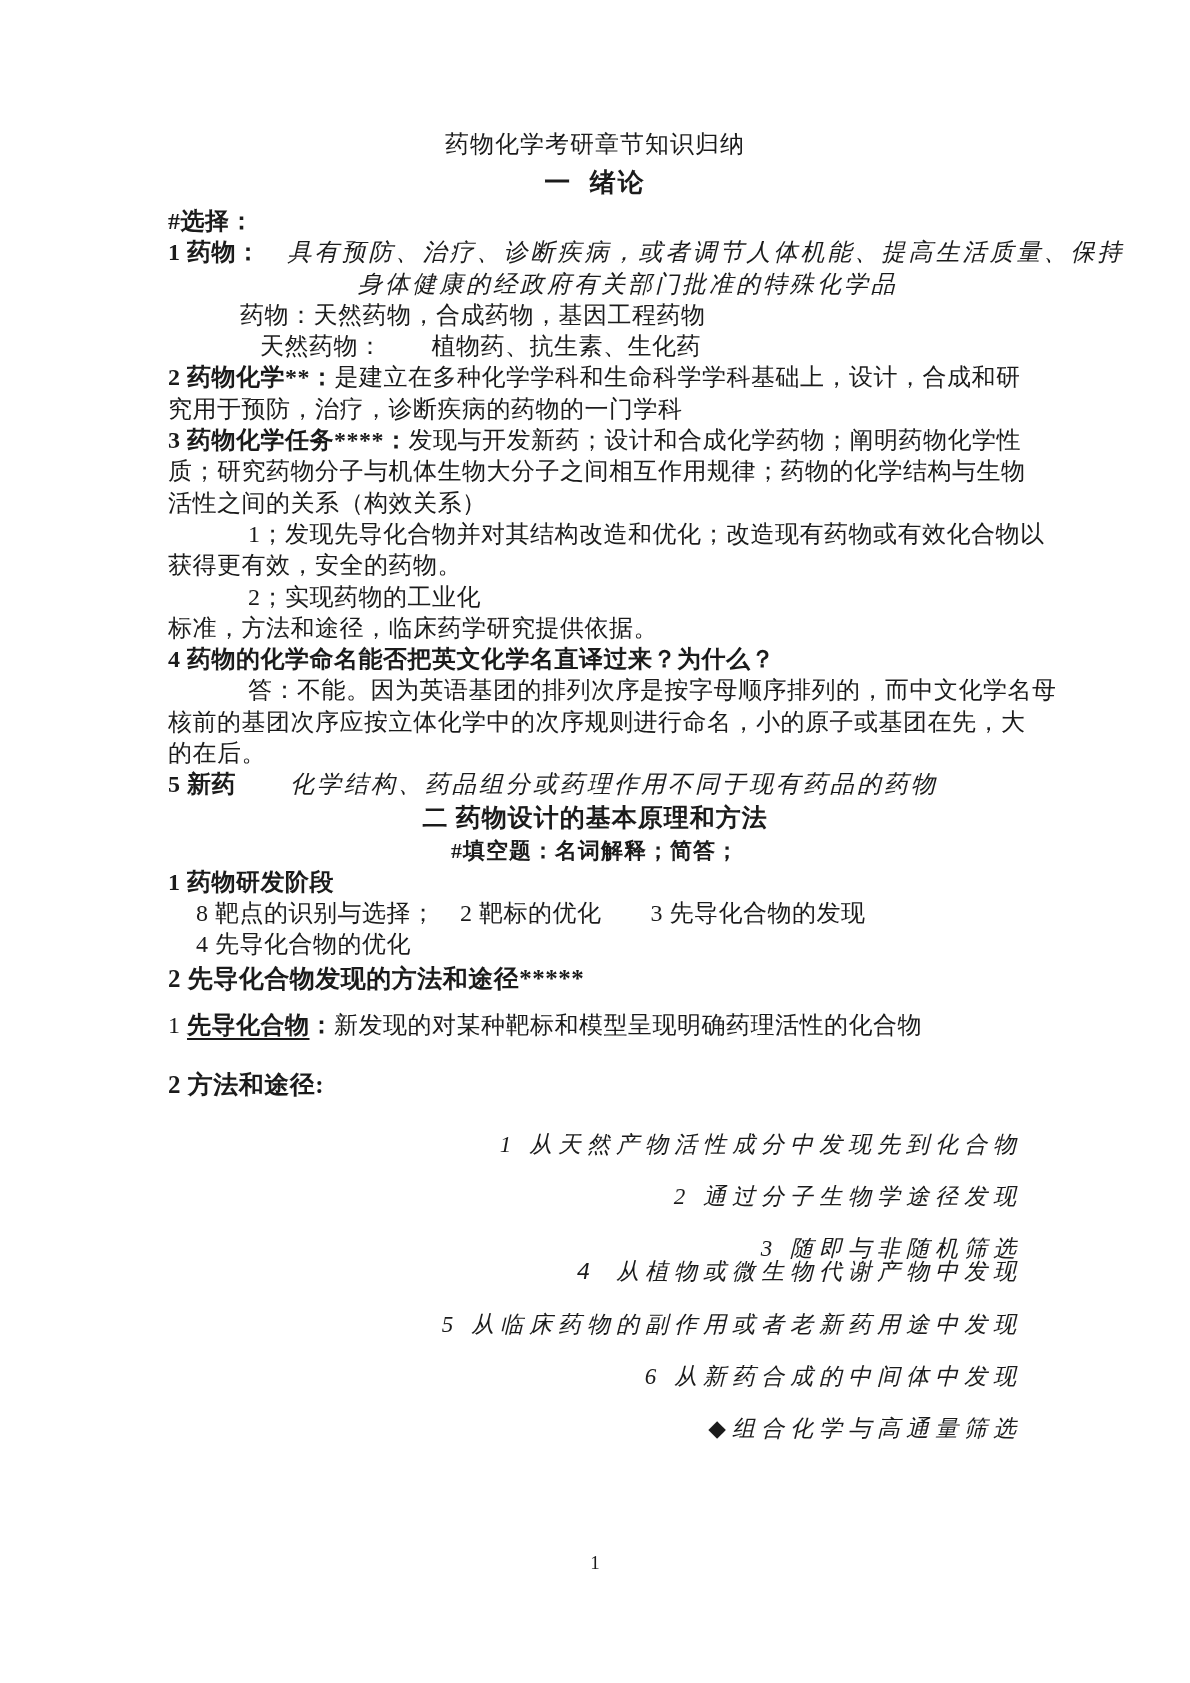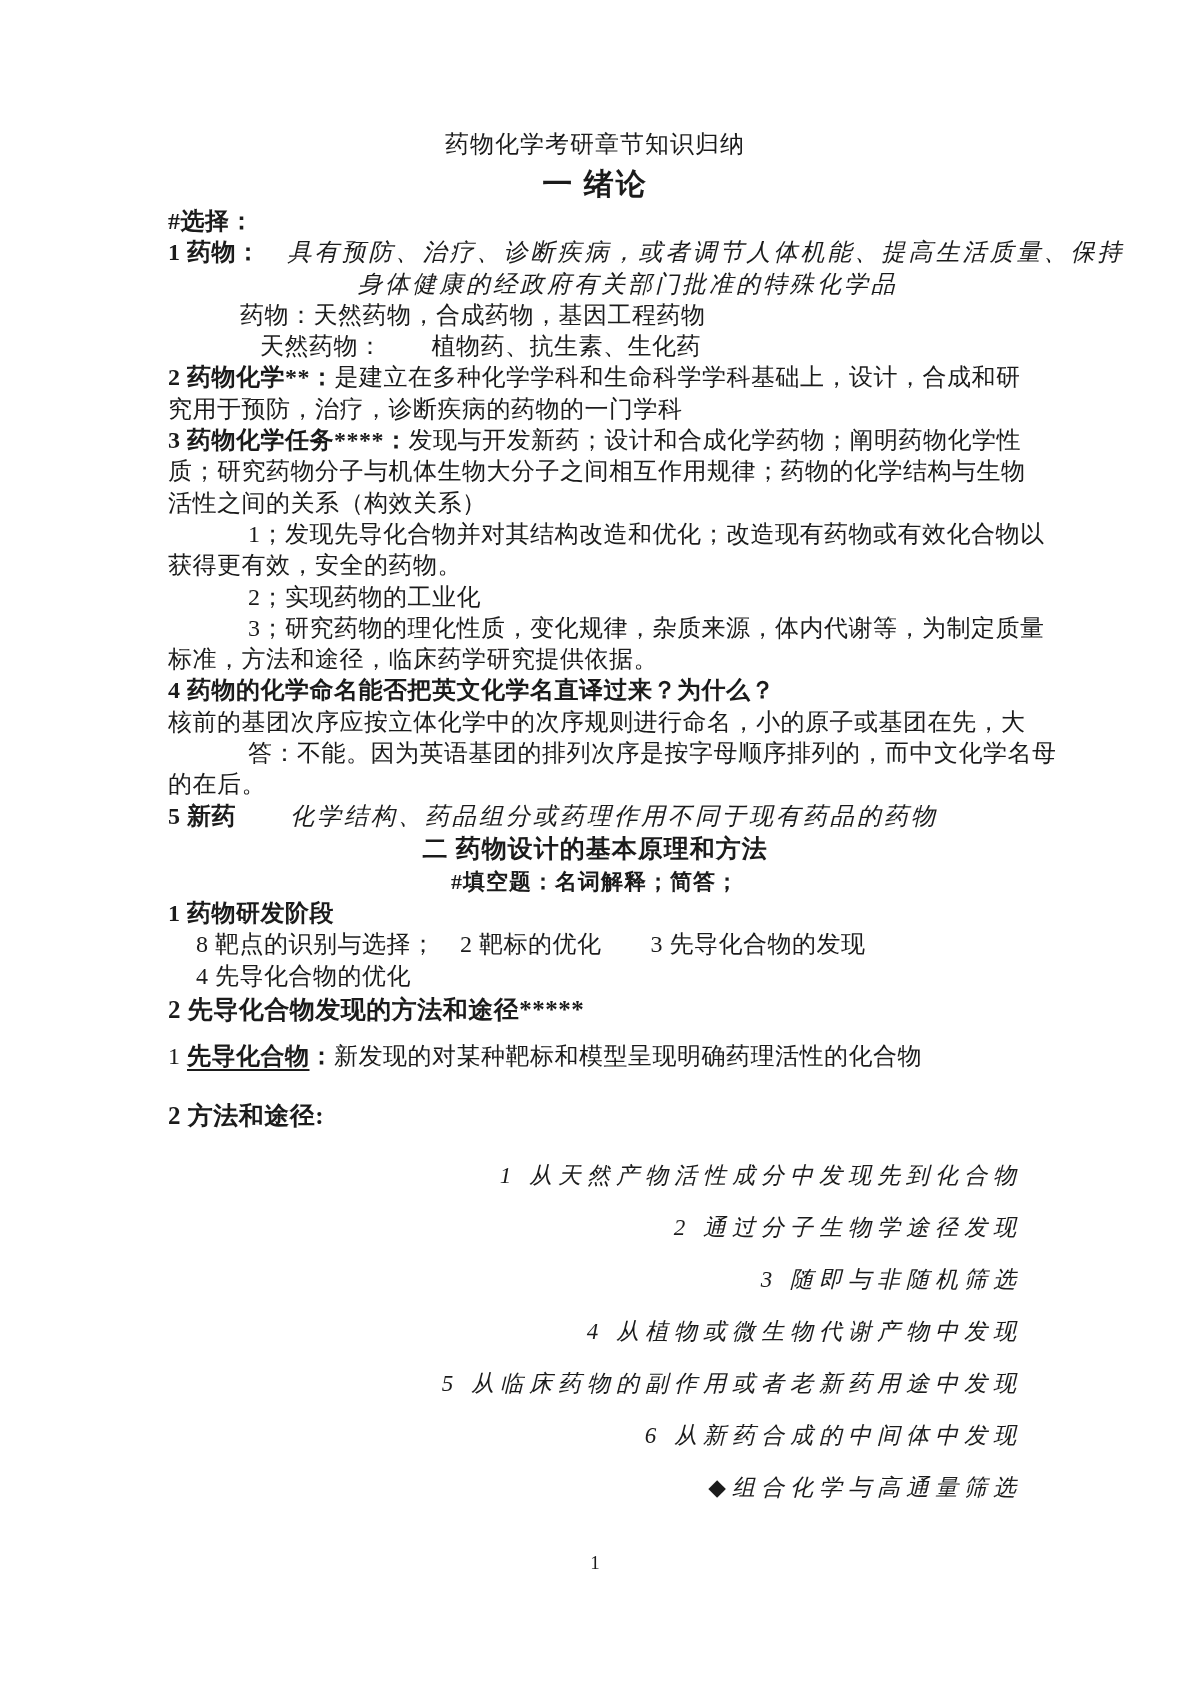--- a/index.html
+++ b/index.html
@@ -17,21 +17,21 @@
     padding:126px 168px 0 168px;
   }
   .line{
     font-size:24px;
     line-height:31.3px;
     letter-spacing:0.5px;
     white-space:pre;
   }
   .center{text-align:center;}
   .style-title{font-size:24px;line-height:36px;letter-spacing:1px;}
-  .style-h1{font-size:30px;line-height:44px;letter-spacing:2px;}
+  .style-h1{font-size:26px;line-height:44px;letter-spacing:2px;font-family:Liberation Mono, monospace;}
   .style-h2{font-size:25px;line-height:34px;letter-spacing:1px;}
   .style-h3{font-size:22px;line-height:32px;letter-spacing:1px;}
   .style-h4{font-size:25px;line-height:35px;}
   .style-listk{font-size:23px;line-height:24px;text-align:right;}
   .b{font-weight:bold;}
   .k{font-style:italic;letter-spacing:3px;}
   .style-listk .k{letter-spacing:6px;}
   .u{text-decoration:underline;text-underline-offset:5px;text-decoration-thickness:2px;}
   .page-number{
     position:absolute;
@@ -54,37 +54,36 @@
       <div class="line" style="padding-left: 72px;"><span class="">药物：天然药物，合成药物，基因工程药物</span></div>
       <div class="line" style="padding-left: 92px;"><span class="">天然药物：　　植物药、抗生素、生化药</span></div>
       <div class="line"><span class="b ">2 药物化学**：</span><span class="">是建立在多种化学学科和生命科学学科基础上，设计，合成和研</span></div>
       <div class="line"><span class="">究用于预防，治疗，诊断疾病的药物的一门学科</span></div>
       <div class="line"><span class="b ">3 药物化学任务****：</span><span class="">发现与开发新药；设计和合成化学药物；阐明药物化学性</span></div>
       <div class="line"><span class="">质；研究药物分子与机体生物大分子之间相互作用规律；药物的化学结构与生物</span></div>
       <div class="line"><span class="">活性之间的关系（构效关系）</span></div>
       <div class="line" style="padding-left: 80px;"><span class="">1；发现先导化合物并对其结构改造和优化；改造现有药物或有效化合物以</span></div>
       <div class="line"><span class="">获得更有效，安全的药物。</span></div>
       <div class="line" style="padding-left: 80px;"><span class="">2；实现药物的工业化</span></div>
-      <div class="line" style="padding-left: 80px;"><span class="">3；研究药物的理化性质，变化规律，杂质来源，体内代谢等，为制定质量</span></div>
       <div class="line"><span class="">标准，方法和途径，临床药学研究提供依据。</span></div>
       <div class="line"><span class="b ">4 药物的化学命名能否把英文化学名直译过来？为什么？</span></div>
+      <div class="line" style="padding-left: 80px;"><span class="">答：不能。因为英语基团的排列次序是按字母顺序排列的，而中文化学名母</span></div>
       <div class="line"><span class="">核前的基团次序应按立体化学中的次序规则进行命名，小的原子或基团在先，大</span></div>
-      <div class="line" style="padding-left: 80px;"><span class="">答：不能。因为英语基团的排列次序是按字母顺序排列的，而中文化学名母</span></div>
       <div class="line"><span class="">的在后。</span></div>
       <div class="line"><span class="b ">5 新药</span><span class="k ">　　化学结构、药品组分或药理作用不同于现有药品的药物</span></div>
       <div class="line style-h2 center"><span class="b ">二 药物设计的基本原理和方法</span></div>
       <div class="line style-h3 center"><span class="b ">#填空题：名词解释；简答；</span></div>
       <div class="line"><span class="b ">1 药物研发阶段</span></div>
       <div class="line" style="padding-left: 28px;"><span class="">8 靶点的识别与选择；　2 靶标的优化　　3 先导化合物的发现</span></div>
       <div class="line" style="padding-left: 28px;"><span class="">4 先导化合物的优化</span></div>
       <div class="line style-h4"><span class="b ">2 先导化合物发现的方法和途径*****</span></div>
       <div class="line" style="margin-top: 14px;"><span class="">1 </span><span class="b u">先导化合物</span><span class="b ">：</span><span class="">新发现的对某种靶标和模型呈现明确药理活性的化合物</span></div>
       <div class="line style-h4" style="margin-top: 26px;"><span class="b ">2 方法和途径:</span></div>
       <div class="line style-listk" style="margin-top: 31px;"><span class="k ">1 从天然产物活性成分中发现先到化合物</span></div>
       <div class="line style-listk" style="margin-top: 28px;"><span class="k ">2 通过分子生物学途径发现</span></div>
       <div class="line style-listk" style="margin-top: 28px;"><span class="k ">3 随即与非随机筛选</span></div>
-      <div class="line style-listk" style="margin-top: 28px;"><span class="k ">4 从植物或微生物代谢产物中发现</span></div>
+      <div class="line style-listk" style=" font-family: Liberation Mono, monospace;"><span class="k ">4 从植物或微生物代谢产物中发现</span></div>
       <div class="line style-listk" style="margin-top: 28px;"><span class="k ">5 从临床药物的副作用或者老新药用途中发现</span></div>
       <div class="line style-listk" style="margin-top: 28px;"><span class="k ">6 从新药合成的中间体中发现</span></div>
       <div class="line style-listk" style="margin-top: 28px;"><span class="k ">◆组合化学与高通量筛选</span></div>
     </div>
   <div class="page-number">1</div>
 </div>
 
 </body></html>

